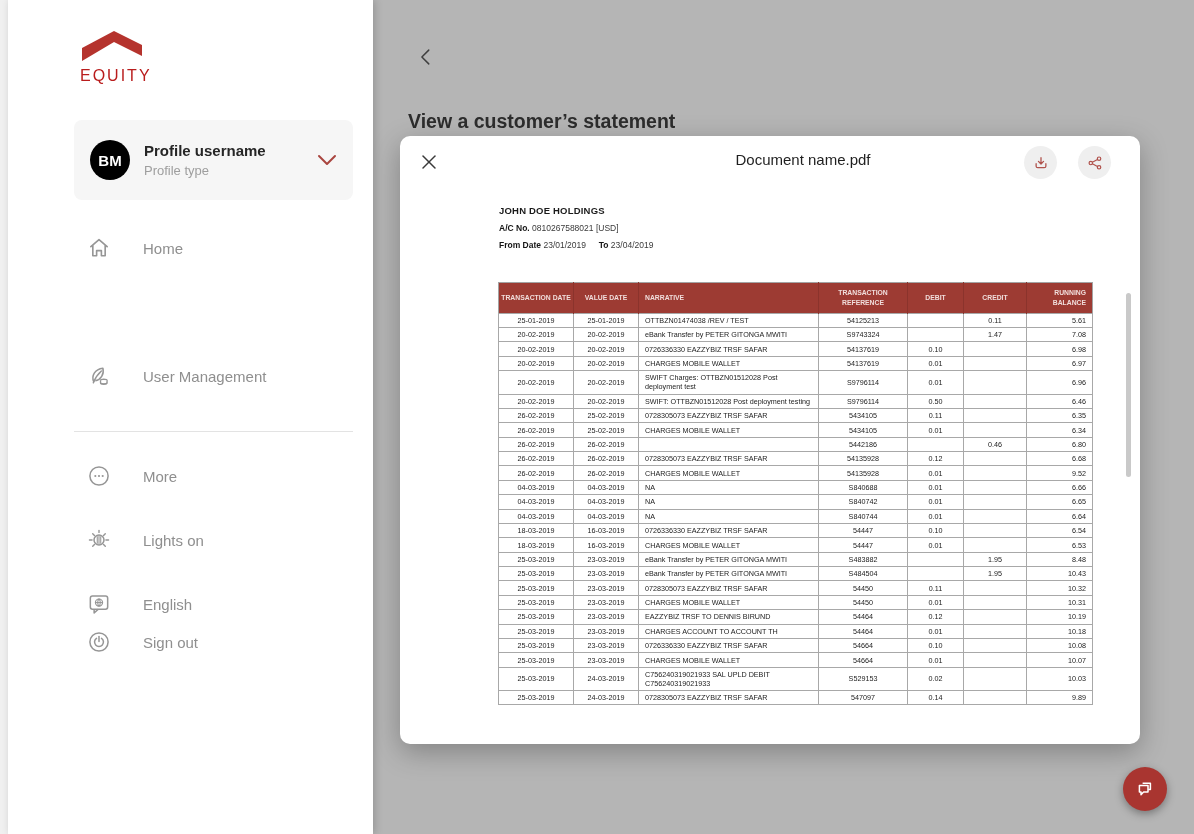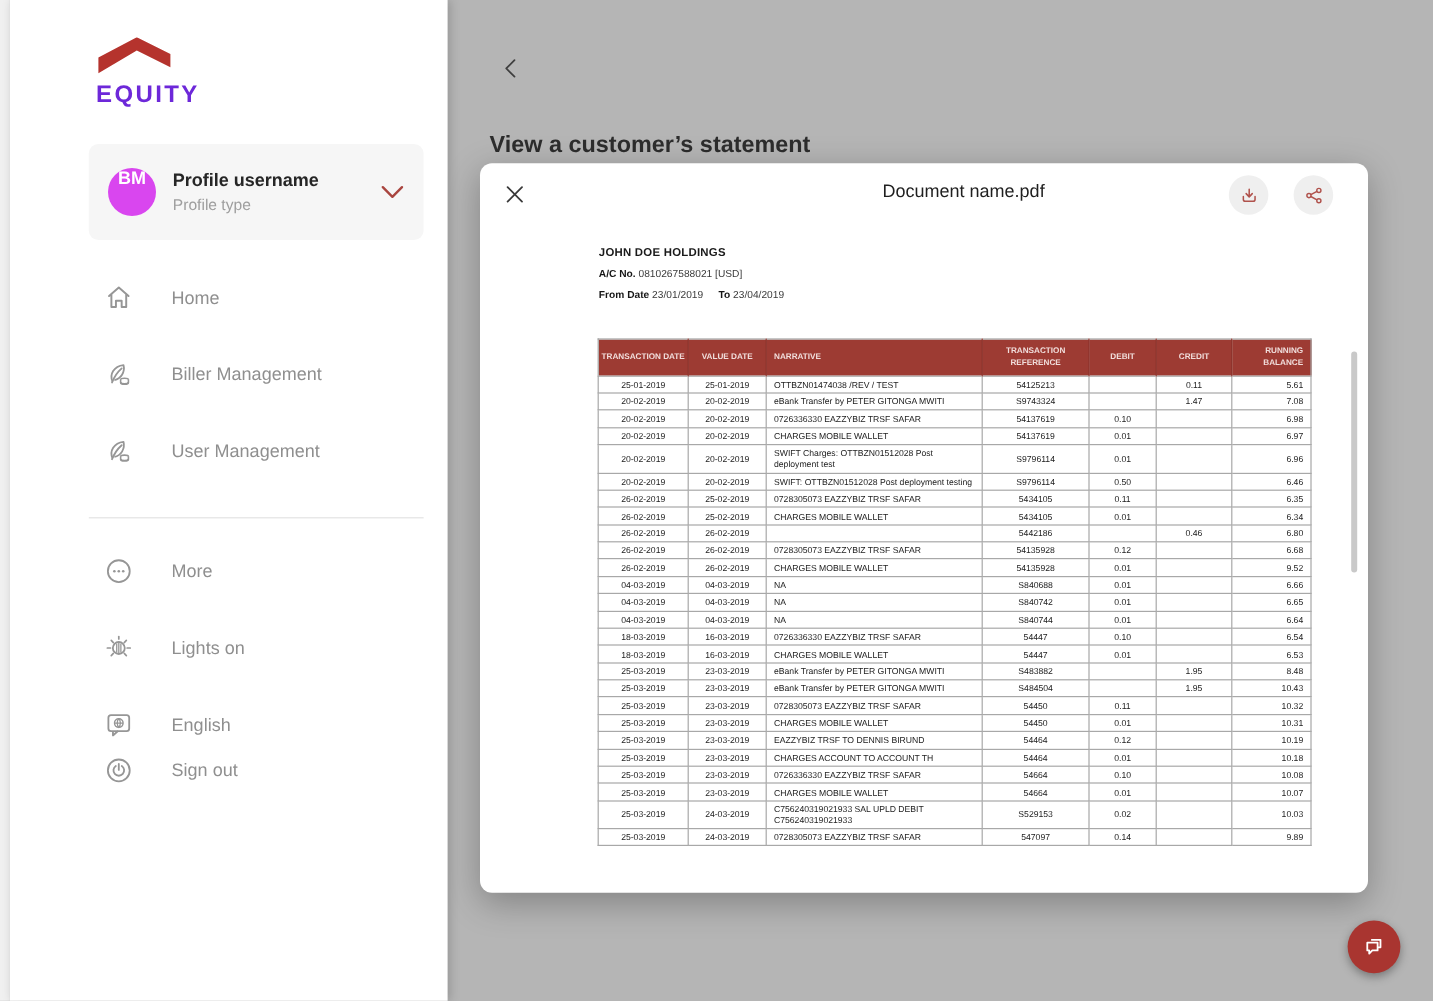--- a/index.html
+++ b/index.html
@@ -8,25 +8,25 @@
     width:1194px; height:834px; position:relative; overflow:hidden;
     background:#b5b5b5; font-family:"Liberation Sans", sans-serif;
     -webkit-font-smoothing:antialiased;
   }
   .left-strip { position:absolute; left:0; top:0; width:8px; height:834px; background:#f0f0f0; }
 
   
   .sidebar { position:absolute; left:8px; top:0; width:365px; height:834px; background:#ffffff;
              box-shadow:2px 0 8px rgba(0,0,0,0.18); z-index:2; }
   .logo { position:absolute; left:72px; top:31px; width:70px; }
-  .brand { font-size:20px; font-weight:bold; letter-spacing:2px; color:#6d28d9; margin-top:1px; }
+  .brand { font-size:16px; font-weight:normal; letter-spacing:2px; color:#b91c1c; margin-top:1px; }
   .profile-card { position:absolute; left:66px; top:120px; width:279px; height:80px; background:#f6f6f6;
                   border-radius:8px; display:flex; align-items:center; padding:0 16px; box-sizing:border-box; cursor:pointer; }
-  .avatar { width:40px; height:40px; border-radius:50%; background:#d946ef; color:#fff; flex:0 0 auto;
-            display:flex; justify-content:center; font-size:15px; font-weight:bold; }
+  .avatar { width:40px; height:40px; border-radius:50%; background:#000000; color:#fff; flex:0 0 auto;
+            display:flex; align-items:center; justify-content:center; font-size:15px; font-weight:bold; }
   .profile-text { margin-left:14px; flex:1; min-width:0; }
   .profile-name { font-size:15px; font-weight:bold; color:#262626; }
   .profile-type { font-size:13px; color:#9e9e9e; margin-top:4px; }
   .nav-item { position:absolute; left:78px; height:28px; display:flex; align-items:center; gap:31px;
               color:#8f8f8f; font-size:15px; cursor:pointer; white-space:nowrap; }
   .nav-item svg { flex:0 0 auto; }
   .divider { position:absolute; left:66px; top:431px; width:279px; height:1px; background:#e3e3e3; }
 
   
   .main { position:absolute; left:373px; top:0; width:821px; height:834px; }
@@ -97,30 +97,20 @@
     </svg>
   </div>
 
   <div class="nav-item" style="top:234px">
     <svg width="26" height="26" viewBox="0 0 24 24">
       <path d="M4.5 10.8 L12 4.3 L19.5 10.8 M6.3 9.6 V19.2 H9.8 V14.4 H14.2 V19.2 H17.7 V9.6" fill="none" stroke="#969696" stroke-width="1.5" stroke-linecap="round" stroke-linejoin="round"></path>
     </svg>
     <span>Home</span>
   </div>
 
-  <div class="nav-item" style="top:298px">
-    <svg width="26" height="26" viewBox="0 0 24 24">
-      <path d="M7.2 17.5 C4.6 12 8.2 5.6 15.6 4.8 C17 10.2 13.6 15.6 8.6 16.4" fill="none" stroke="#969696" stroke-width="1.4" stroke-linejoin="round"></path>
-      <path d="M6.8 18.2 C8.6 13.6 10.8 10.4 14.2 7.4" fill="none" stroke="#969696" stroke-width="1.4" stroke-linecap="round"></path>
-      <ellipse cx="16.4" cy="16.2" rx="3" ry="1.2" fill="none" stroke="#969696" stroke-width="1.2"></ellipse>
-      <path d="M13.4 16.2 V18.4 C13.4 19.1 14.7 19.6 16.4 19.6 C18.1 19.6 19.4 19.1 19.4 18.4 V16.2" fill="#fff" stroke="#969696" stroke-width="1.2"></path>
-      <path d="M13.4 17.9 C13.4 18.6 14.7 19.1 16.4 19.1 C18.1 19.1 19.4 18.6 19.4 17.9" fill="none" stroke="#969696" stroke-width="1"></path>
-    </svg>
-    <span>Biller Management</span>
-  </div>
 
   <div class="nav-item" style="top:362px">
     <svg width="26" height="26" viewBox="0 0 24 24">
       <path d="M7.2 17.5 C4.6 12 8.2 5.6 15.6 4.8 C17 10.2 13.6 15.6 8.6 16.4" fill="none" stroke="#969696" stroke-width="1.4" stroke-linejoin="round"></path>
       <path d="M6.8 18.2 C8.6 13.6 10.8 10.4 14.2 7.4" fill="none" stroke="#969696" stroke-width="1.4" stroke-linecap="round"></path>
       <ellipse cx="16.4" cy="16.2" rx="3" ry="1.2" fill="none" stroke="#969696" stroke-width="1.2"></ellipse>
       <path d="M13.4 16.2 V18.4 C13.4 19.1 14.7 19.6 16.4 19.6 C18.1 19.6 19.4 19.1 19.4 18.4 V16.2" fill="#fff" stroke="#969696" stroke-width="1.2"></path>
       <path d="M13.4 17.9 C13.4 18.6 14.7 19.1 16.4 19.1 C18.1 19.1 19.4 18.6 19.4 17.9" fill="none" stroke="#969696" stroke-width="1"></path>
     </svg>
     <span>User Management</span>

